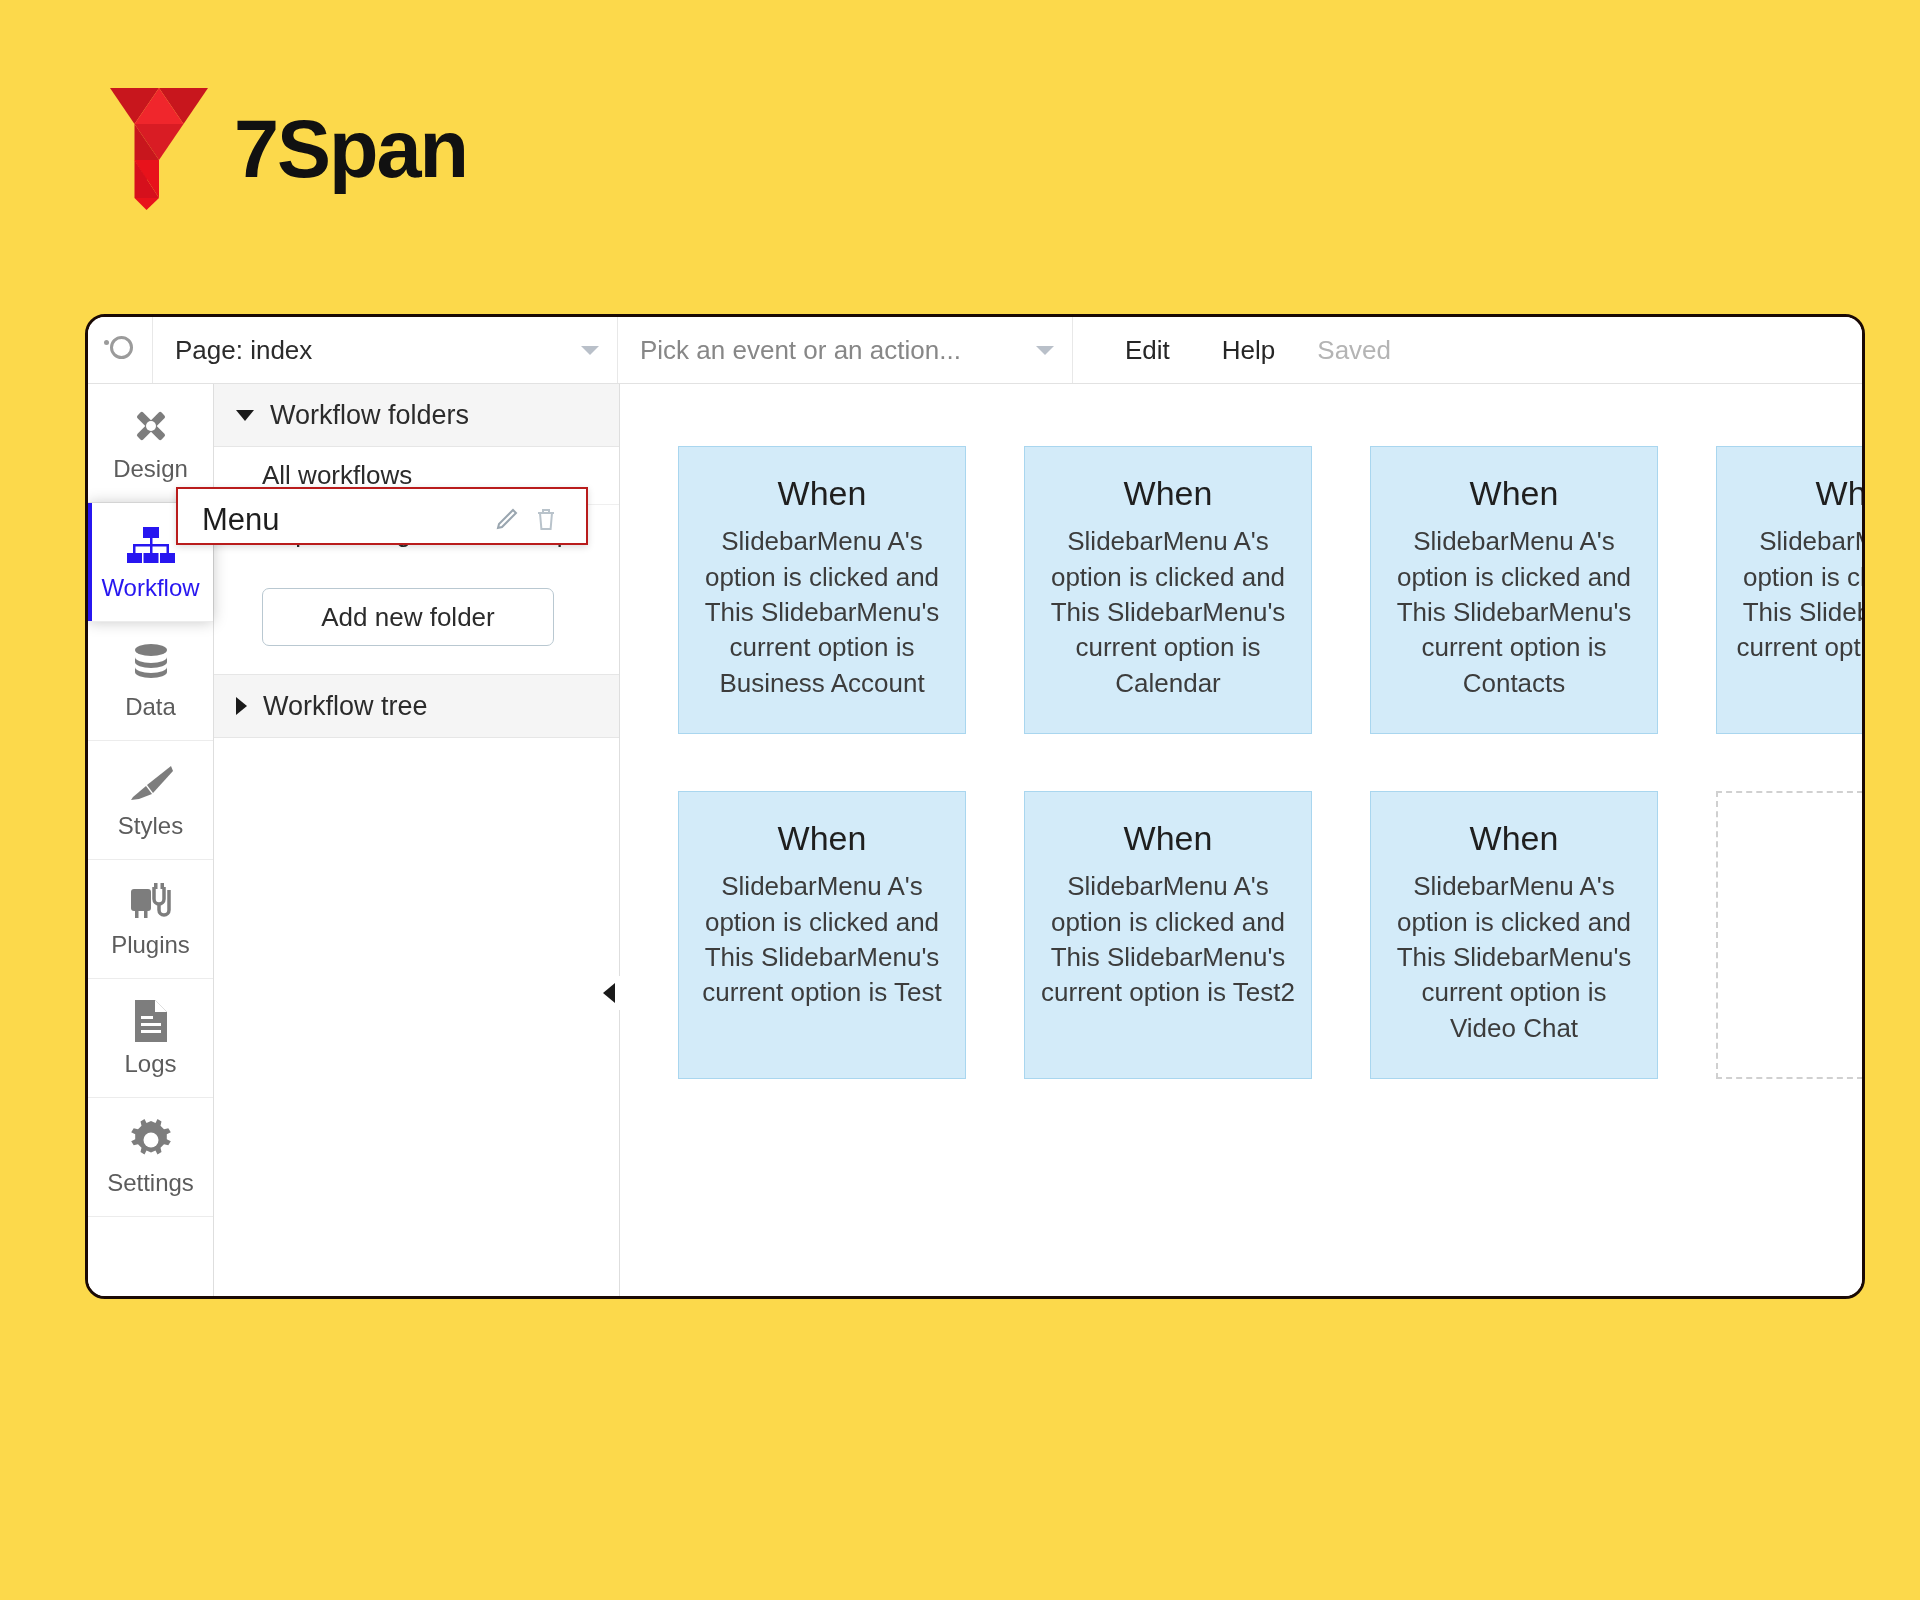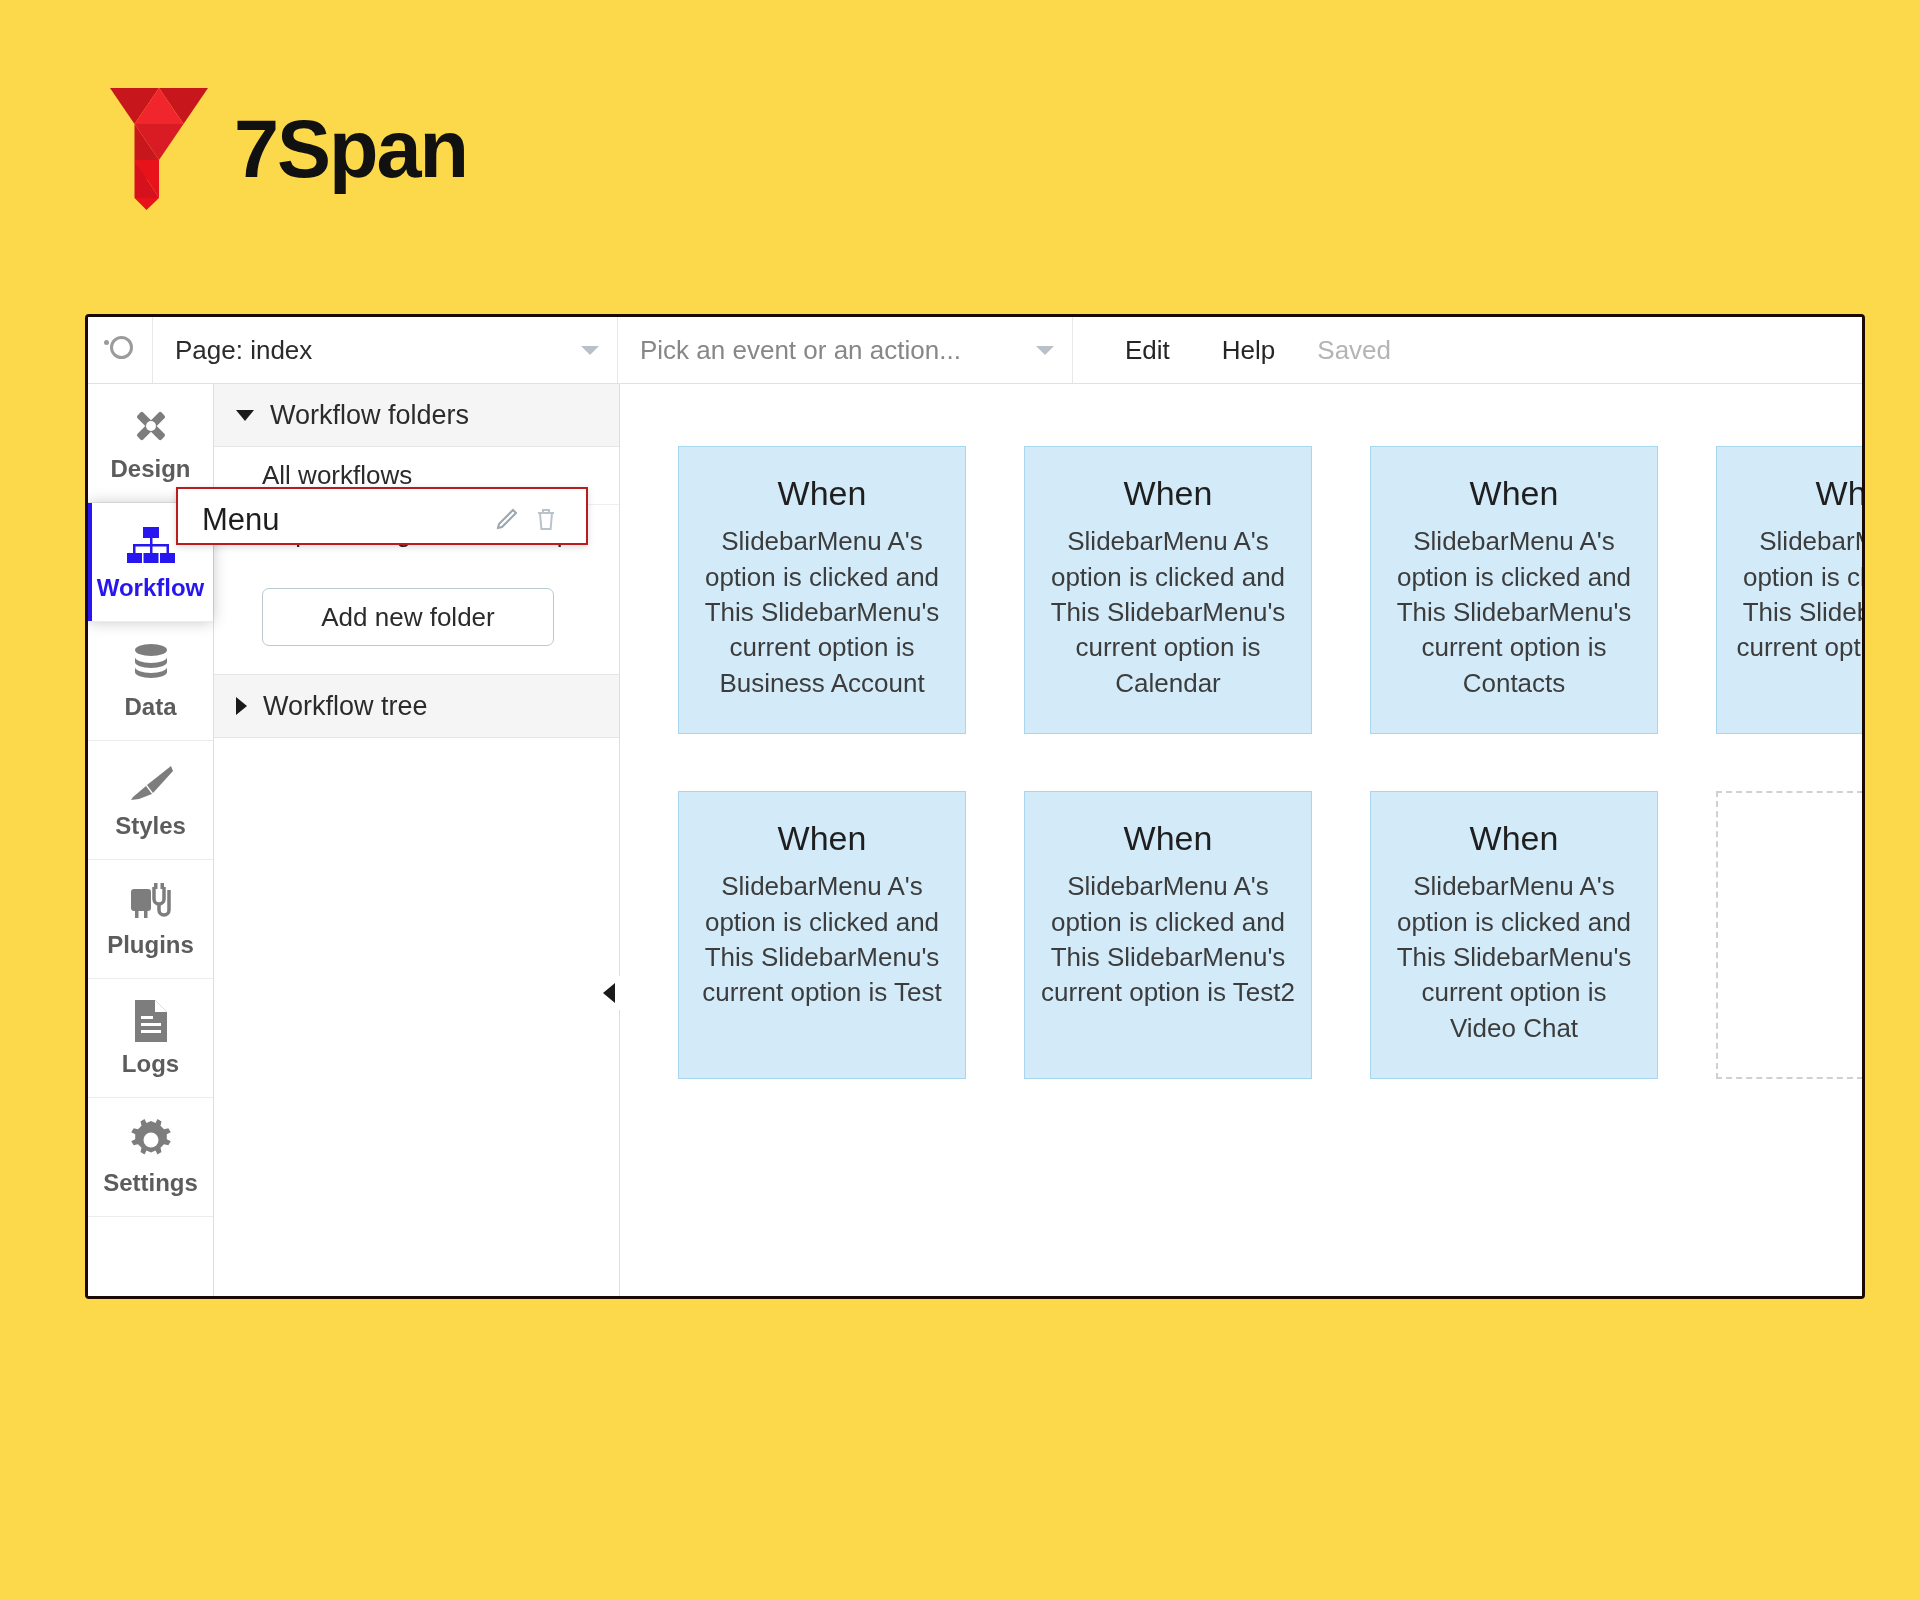--- a/index.html
+++ b/index.html
@@ -39,21 +39,21 @@
 
   
   #app-window {
     position: absolute;
     left: 85px;
     top: 314px;
     width: 1780px;
     height: 985px;
     background: #ffffff;
     border: 3px solid #1a0a05;
-    border-radius: 4px;
+    border-radius: 20px;
     overflow: hidden;
     box-sizing: border-box;
     display: flex;
     flex-direction: column;
   }
 
   
   #toolbar {
     height: 66px;
     min-height: 66px;
@@ -154,21 +154,20 @@
     height: 118px;
     border-bottom: 1px solid #ececec;
     display: flex;
     flex-direction: column;
     align-items: center;
     justify-content: center;
     gap: 6px;
     position: relative;
     cursor: pointer;
     background: #fff;
-    font-weight: bold;
   }
   .rail-item .lbl {
     font-size: 24px;
     color: #5c5c5c;
   }
   .rail-item.active {
     box-shadow: 0 0 14px rgba(0,0,0,0.22);
     z-index: 4;
   }
   .rail-item.active .lbl { color: #2716f0; }

